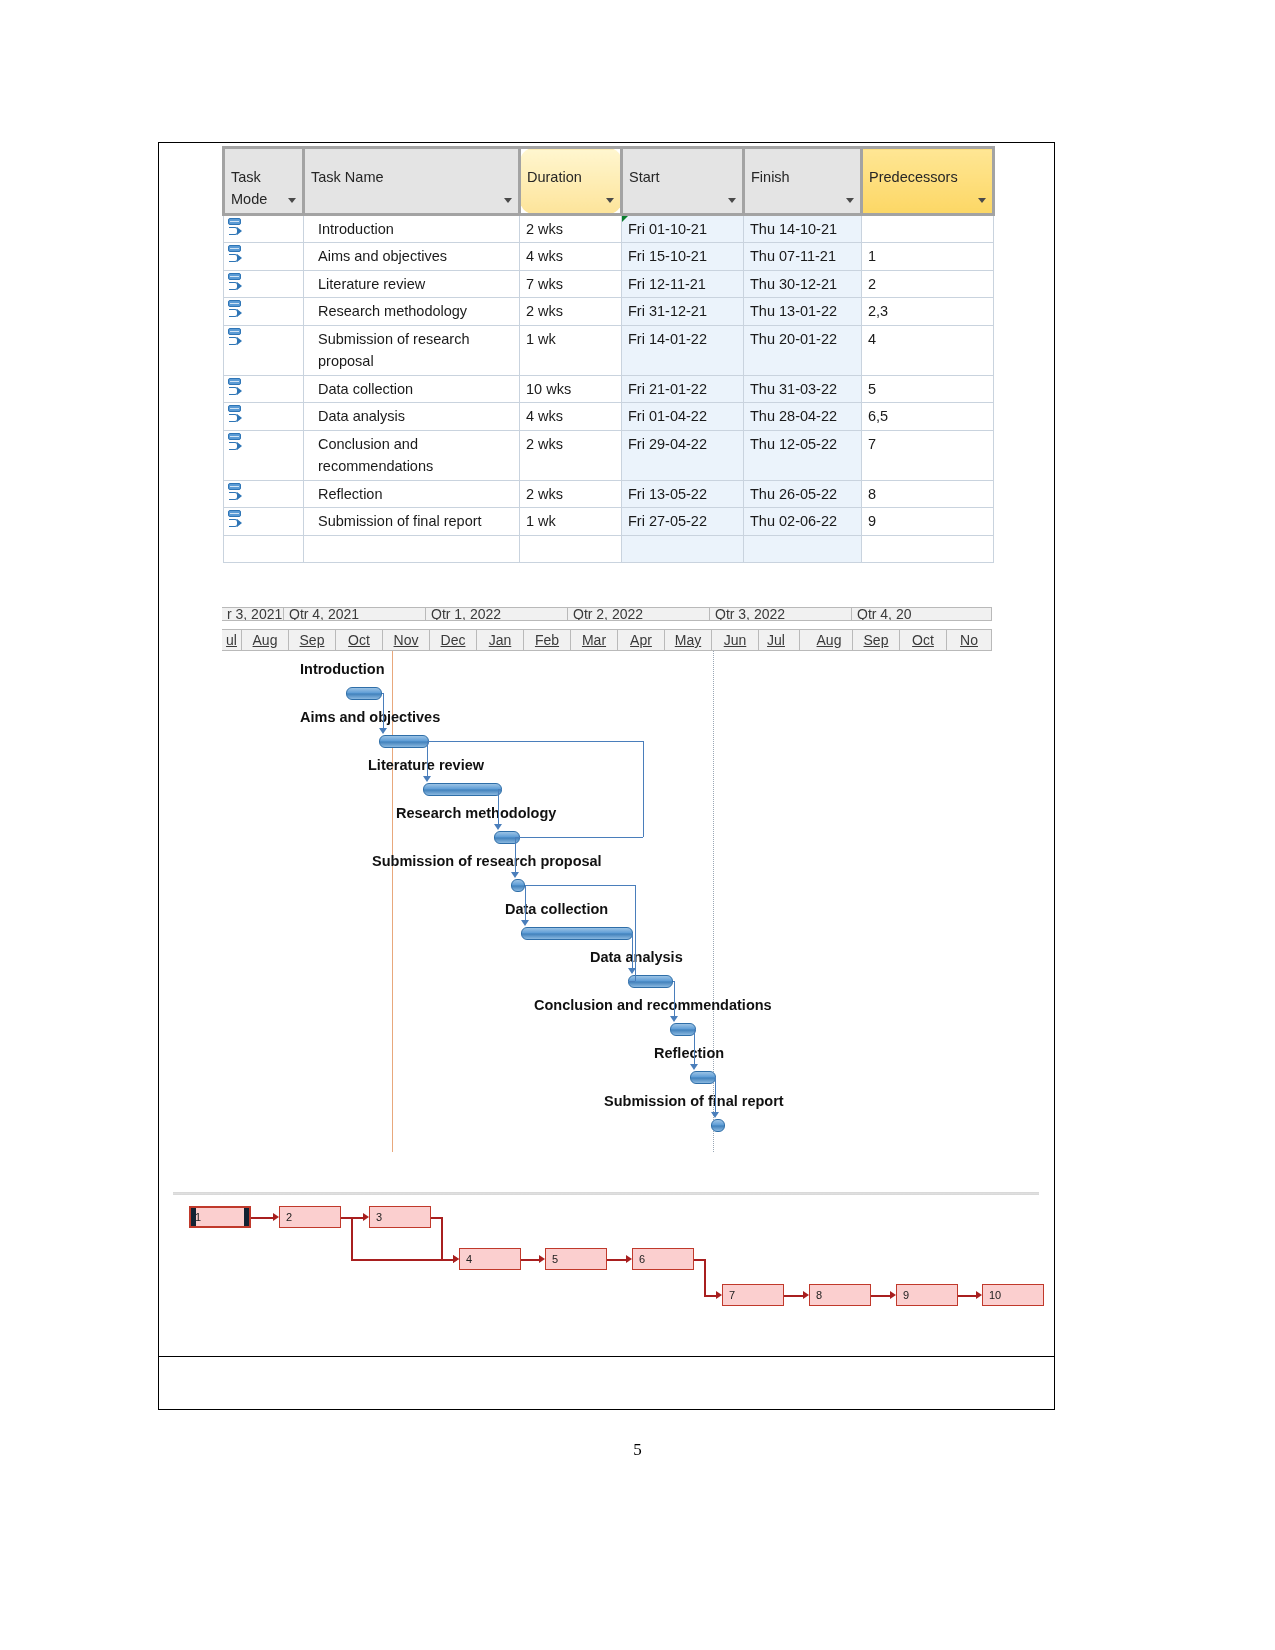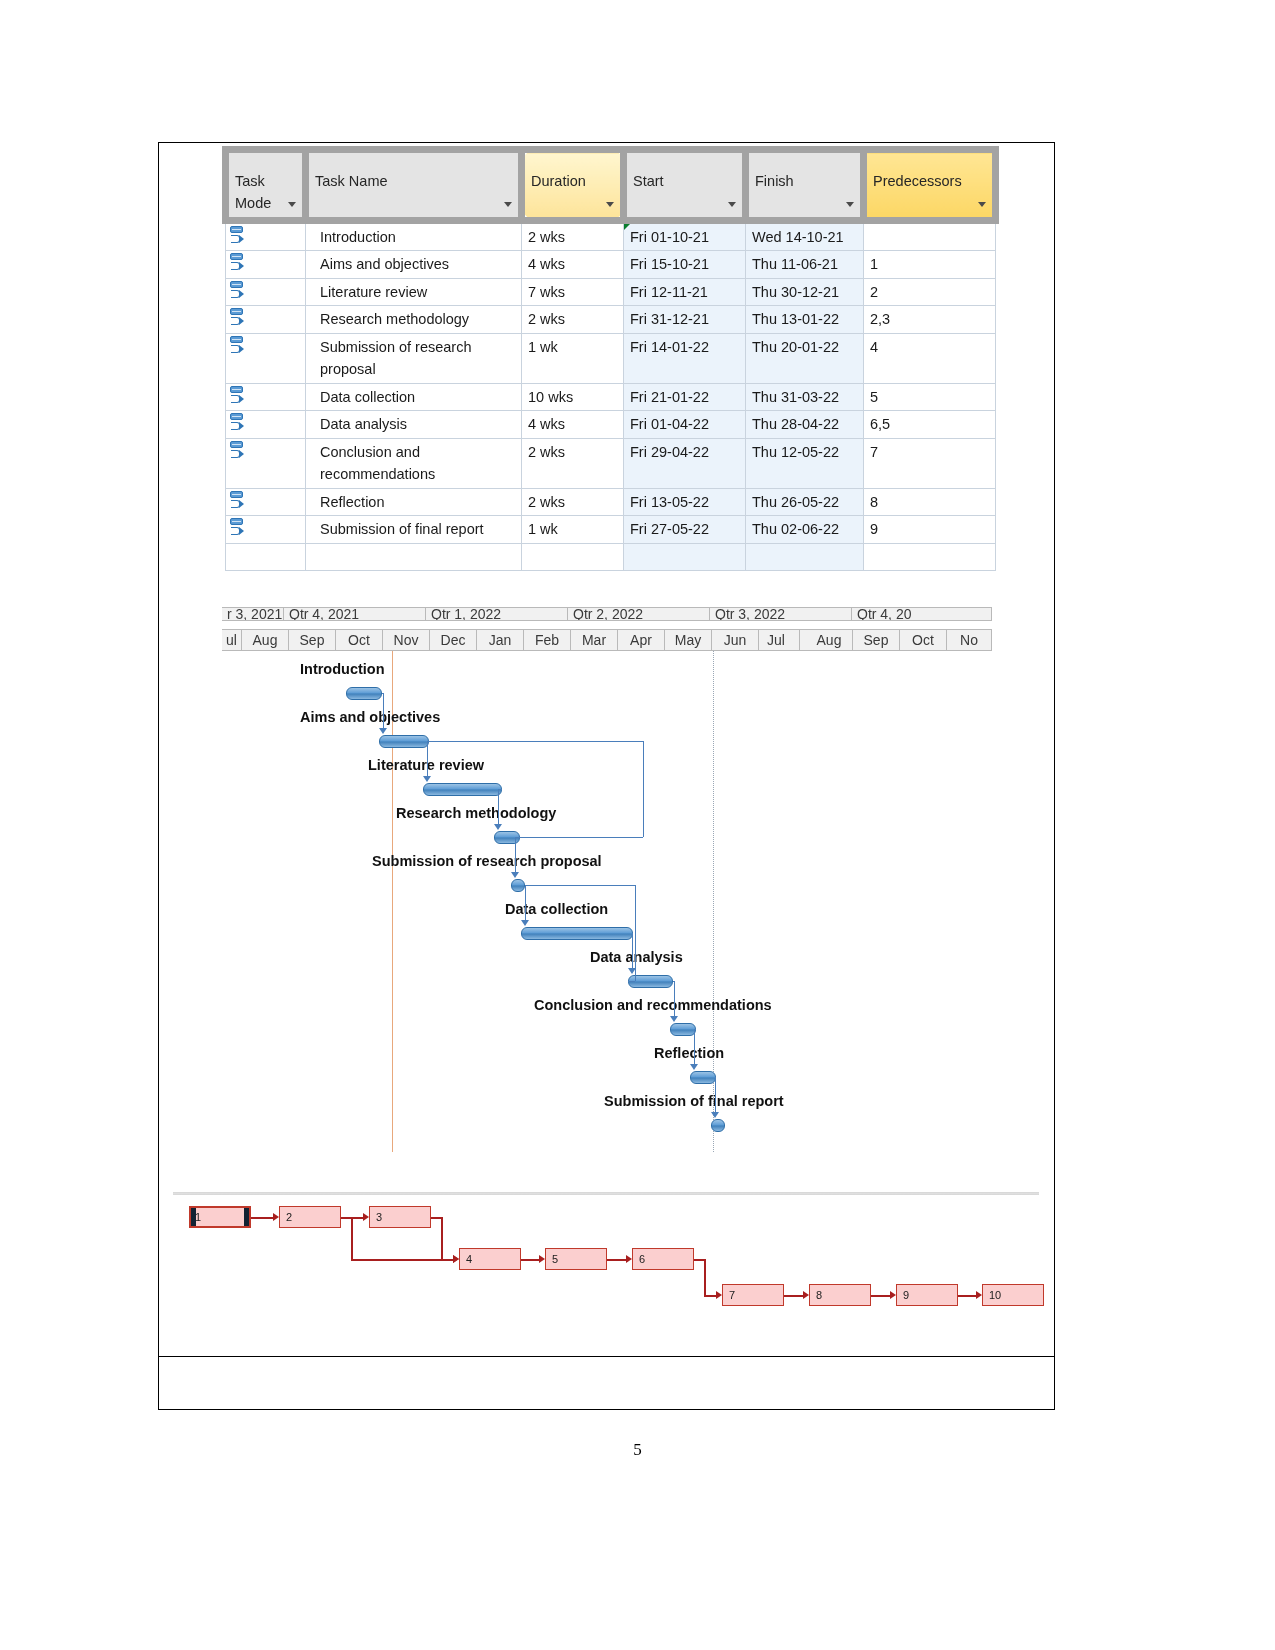--- a/index.html
+++ b/index.html
@@ -34,21 +34,21 @@
   .proj-table td, .proj-table th{
     border:1px solid #c9d3de;
     padding:2px 6px;
     vertical-align:top;
     font-weight:normal;
     text-align:left;
     line-height:1.55;
   }
   .proj-table thead th{
     background:#e4e4e4;
-    border:7px solid #a3a3a3;
+    border:3px solid #a3a3a3;
     height:58px;
     vertical-align:top;
     padding-top:17px;
     position:relative;
     color:#262626;
     font-size:14.5px;
   }
   .proj-table thead th.hl-dur{ background:linear-gradient(to bottom,#fff6cf 0%,#fde49a 100%); }
   .proj-table thead th.hl-pred{ background:linear-gradient(to bottom,#ffe694 0%,#fcd765 100%); }
   .filter-arrow{
@@ -125,21 +125,21 @@
   }
   .tl-q{ top:0; height:14px; }
   .tl-m{ top:22px; height:22px; }
   .tl-q .cell, .tl-m .cell{
     position:absolute; top:0; height:100%;
     border-right:1px solid #b9b9b9;
     display:flex; align-items:center;
     overflow:hidden; white-space:nowrap;
   }
   .tl-q .cell{ padding-left:5px; justify-content:flex-start; }
-  .tl-m .cell{ justify-content:center; }
+  .tl-m .cell{ justify-content:center;text-decoration:underline; }
 
   .gantt-body{
     position:absolute; top:44px; left:0;
     width:770px; height:501px;
     background:#fff;
     overflow:hidden;
   }
   .vline-today{
     position:absolute; top:0; bottom:0; width:1px;
     background:#e8a87c;
@@ -261,34 +261,34 @@
         <tr>
           <td class="c-mode">
             <div class="mode-icon">
               <span class="chip"></span>
               <span class="arw"></span>
             </div>
           </td>
           <td class="c-name">Introduction</td>
           <td>2 wks</td>
           <td class="c-start"><span class="green-flag"></span><span>Fri 01-10-21</span></td>
-          <td class="c-finish">Wed 14-10-21</td>
+          <td class="c-finish">Thu 14-10-21</td>
           <td></td>
         </tr>
         <tr>
           <td class="c-mode">
             <div class="mode-icon">
               <span class="chip"></span>
               <span class="arw"></span>
             </div>
           </td>
           <td class="c-name">Aims and objectives</td>
           <td>4 wks</td>
           <td class="c-start"><span>Fri 15-10-21</span></td>
-          <td class="c-finish">Thu 11-06-21</td>
+          <td class="c-finish">Thu 07-11-21</td>
           <td>1</td>
         </tr>
         <tr>
           <td class="c-mode">
             <div class="mode-icon">
               <span class="chip"></span>
               <span class="arw"></span>
             </div>
           </td>
           <td class="c-name">Literature review</td>

